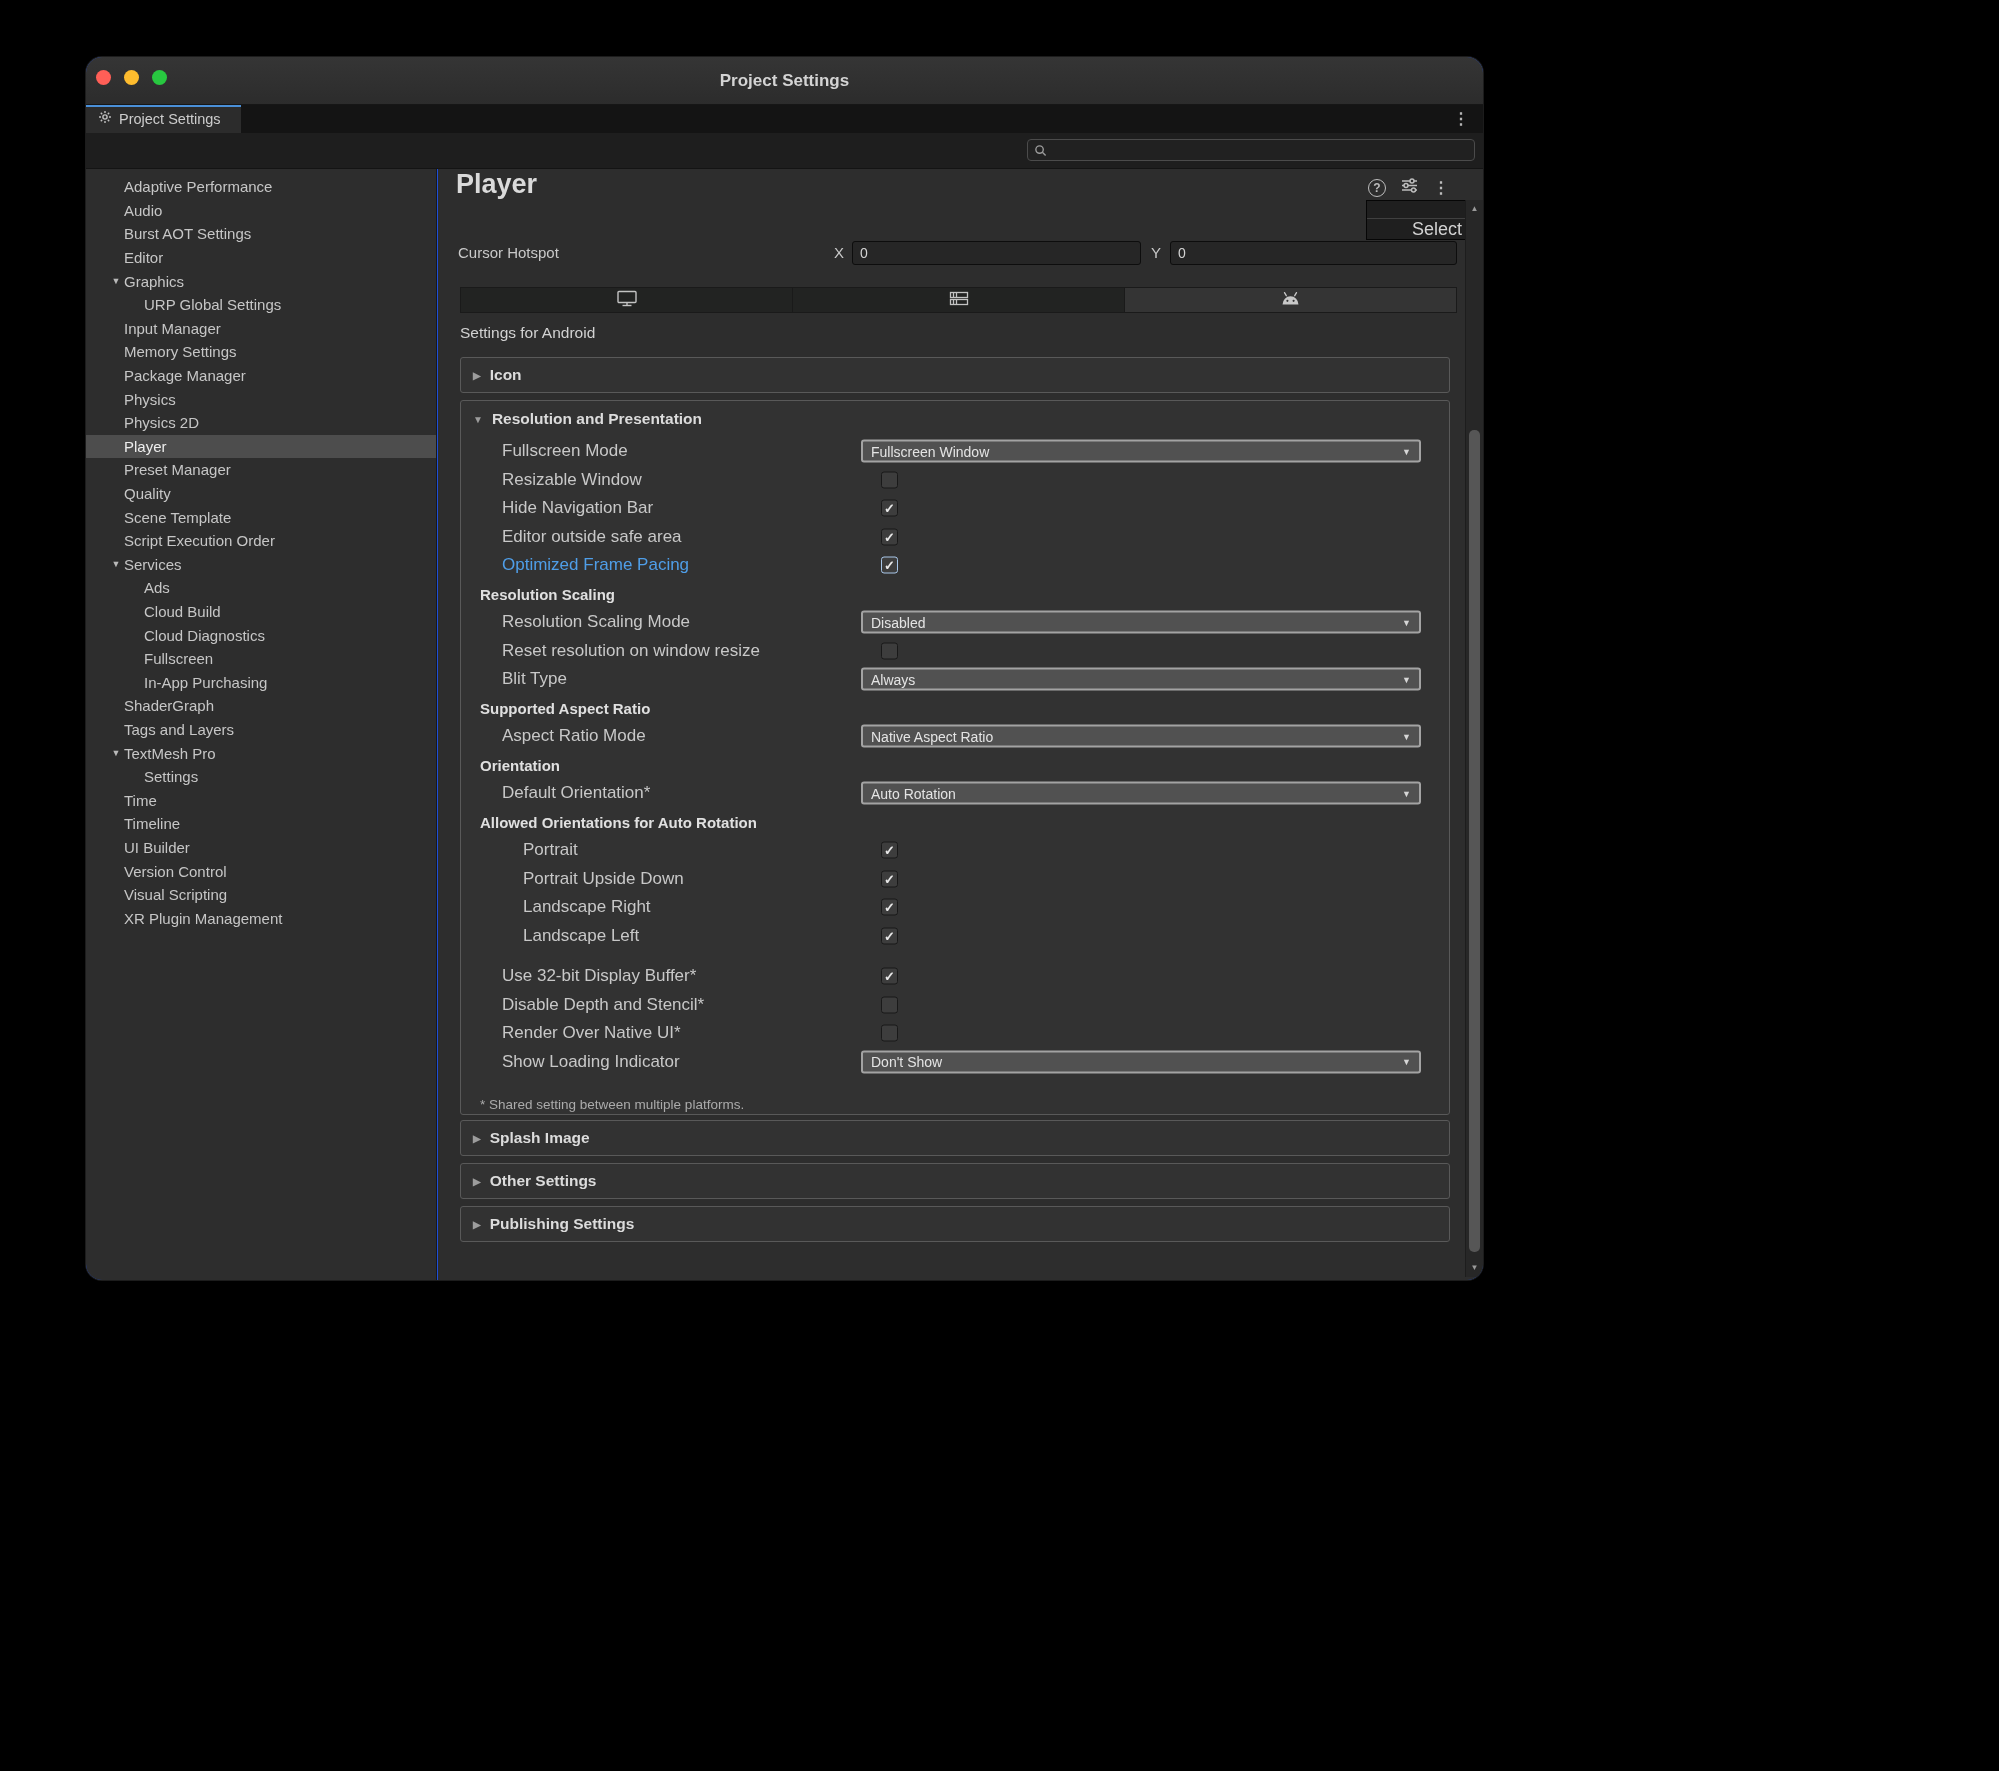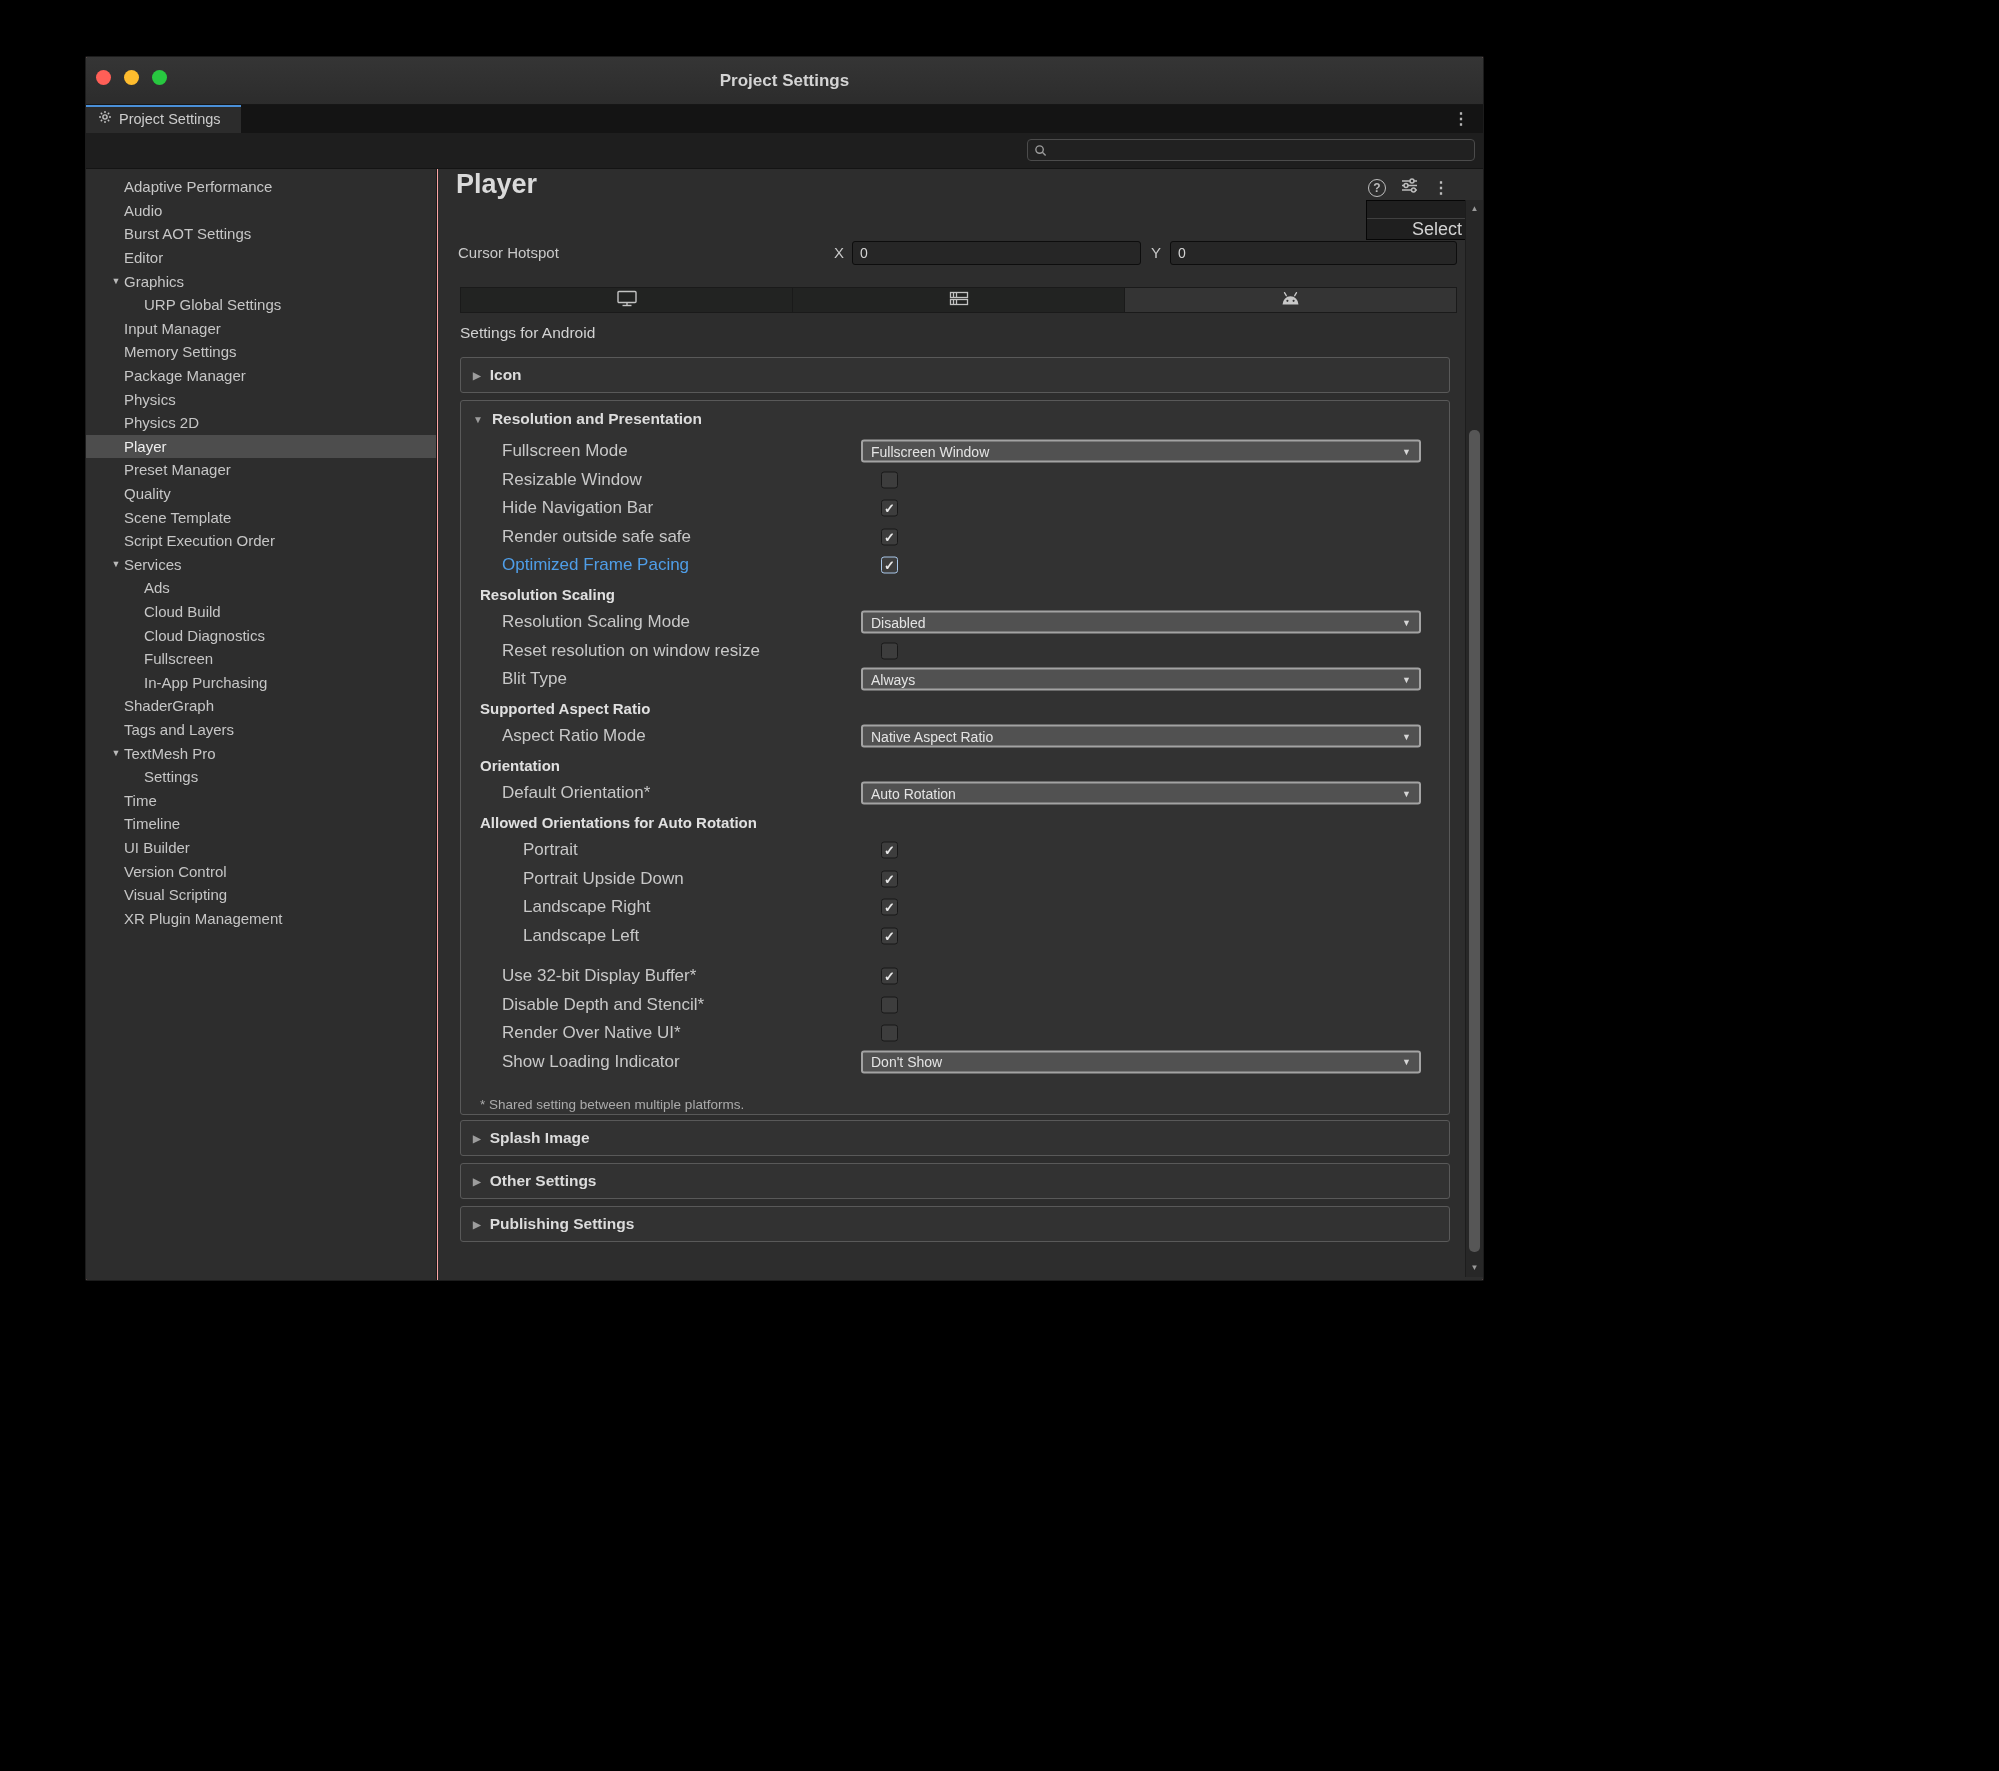--- a/index.html
+++ b/index.html
@@ -1,17 +1,17 @@
 <!DOCTYPE html>
 <html><head>
 <meta charset="utf-8">
 <style>
   html,body{margin:0;padding:0;}
   body{width:1999px;height:1771px;background:#000;font-family:"Liberation Sans",sans-serif;position:relative;overflow:hidden;}
-  .window{position:absolute;left:86px;top:57px;width:1397px;height:1223px;background:#fca5a5;border-radius:1px;overflow:hidden;box-shadow:0 0 0 1px #1c1c1c,0 30px 70px rgba(0,0,0,.65);}
+  .window{position:absolute;left:86px;top:57px;width:1397px;height:1223px;background:#1d4ed8;border-radius:16px;overflow:hidden;box-shadow:0 0 0 1px #1c1c1c,0 30px 70px rgba(0,0,0,.65);}
 
   
   .titlebar{position:relative;height:48px;background:linear-gradient(#353535,#2c2c2c);border-bottom:1px solid #161616;box-sizing:border-box;}
   .wtitle{text-align:center;line-height:47px;font-size:17px;font-weight:bold;color:#d4d4d4;}
   .lights{position:absolute;left:10px;top:13px;display:flex;gap:13px;}
   .light{width:15px;height:15px;border-radius:50%;}
 
   
   .tabstrip{position:relative;height:28px;background:#141414;}
   .tab{position:absolute;left:0;top:0;height:28px;display:flex;align-items:center;gap:7px;padding:0 20px 0 12px;background:#2c2c2c;box-sizing:border-box;}
@@ -336,21 +336,21 @@
             <span class="lbl">Resizable Window</span>
             <div class="cb"></div>
           </div>
           <div class="row">
             <span class="lbl">Hide Navigation Bar</span>
             <div class="cb on">
               <span class="mark">✓</span>
             </div>
           </div>
           <div class="row">
-            <span class="lbl">Render outside safe safe</span>
+            <span class="lbl">Editor outside safe area</span>
             <div class="cb on">
               <span class="mark">✓</span>
             </div>
           </div>
           <div class="row">
             <span class="lbl" style="color: rgb(79, 158, 232);">Optimized Frame Pacing</span>
             <div class="cb on hl">
               <span class="mark">✓</span>
             </div>
           </div>

